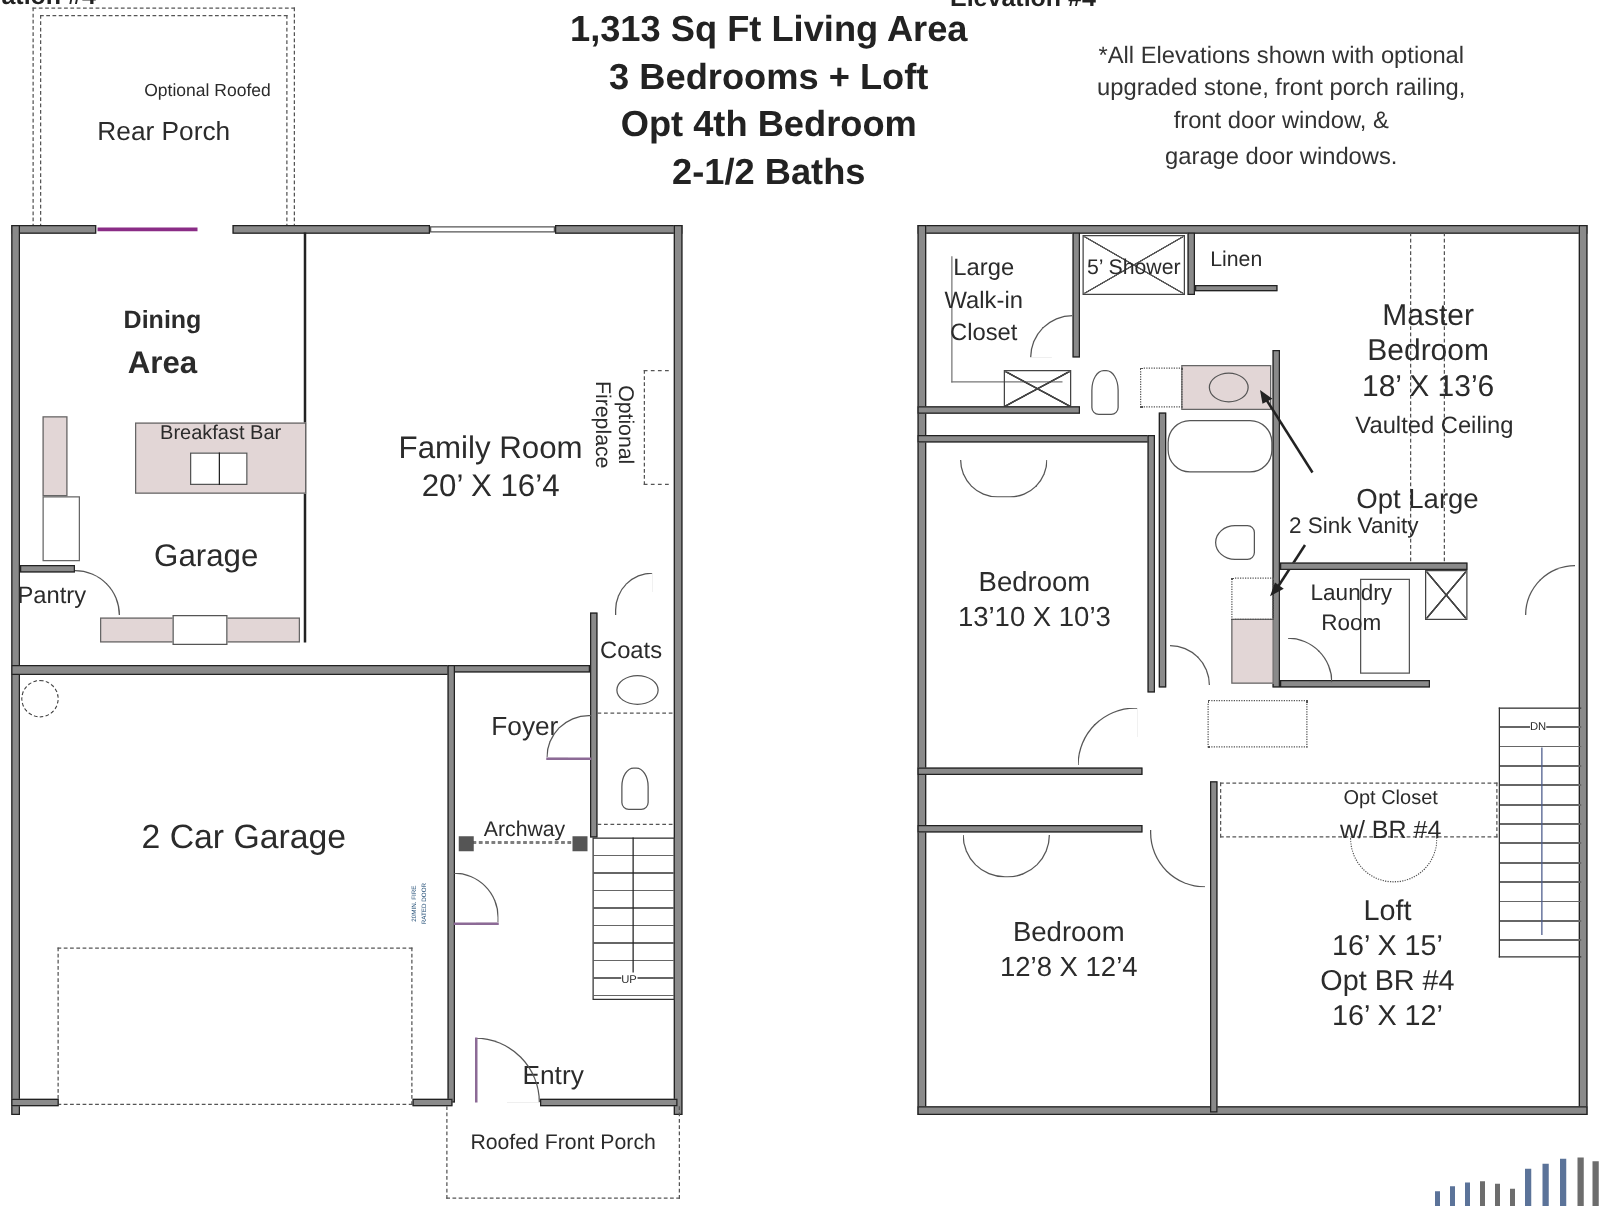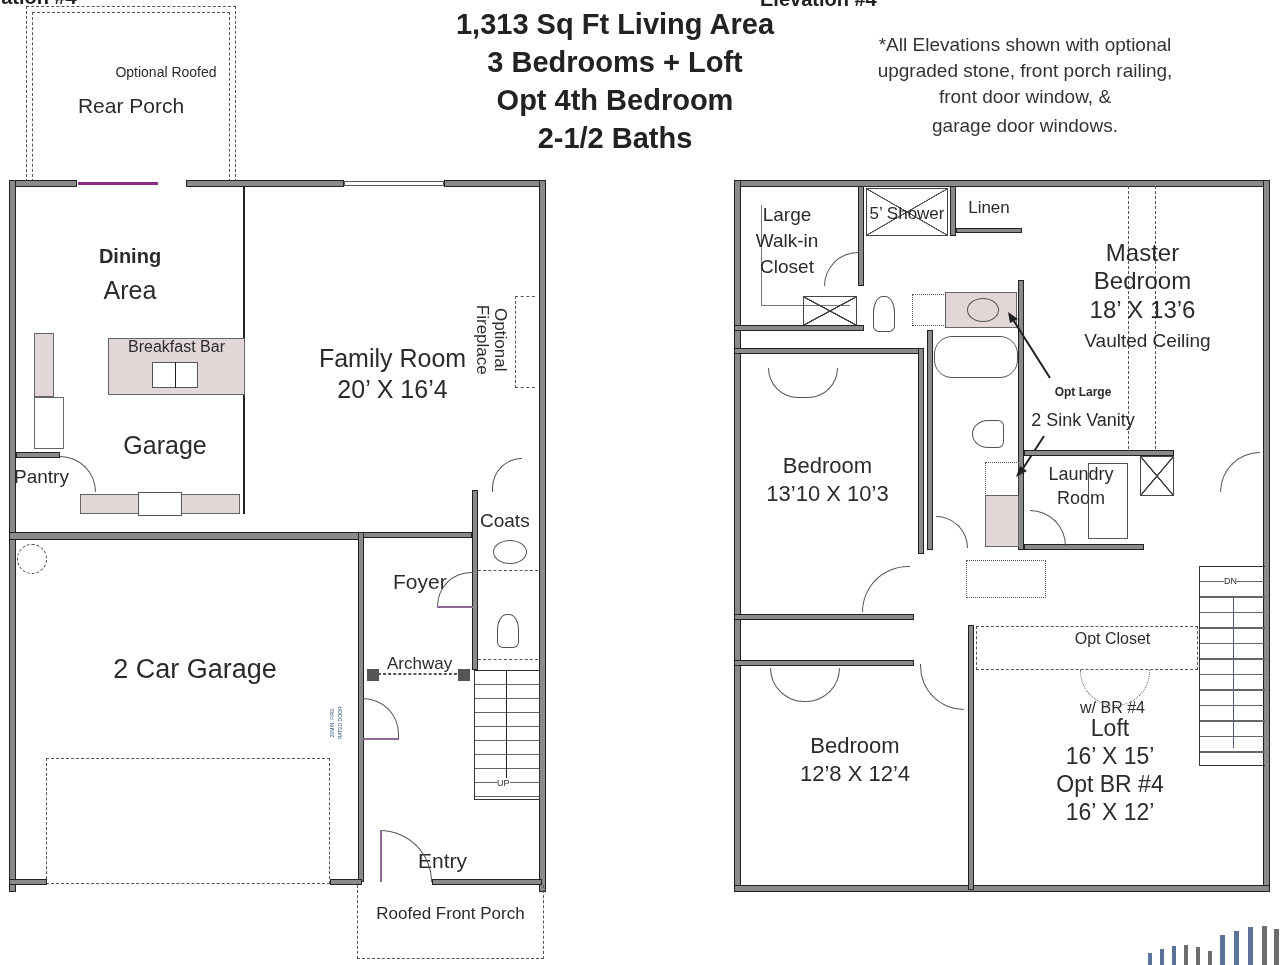--- a/index.html
+++ b/index.html
@@ -65,21 +65,21 @@
   <div class="thin" style="left:175px;top:362px;width:1px;height:26px;"></div>
 
   <div class="wall" style="left:16px;top:452px;width:44px;height:6px;"></div>
   <div class="door" style="left:60px;top:456px;width:36px;height:36px;border-radius:0 36px 0 0;border-left:none;border-bottom:none;"></div>
   <div class="lbl" style="left:14px;top:466px;font-size:19px;">Pantry</div>
 
   <div class="counter" style="left:80px;top:494px;width:160px;height:20px;"></div>
   <div class="abs" style="left:138px;top:492px;width:44px;height:24px;border:1px solid #555;background:#fff;box-sizing:border-box;"></div>
 
   <div class="lbl" style="left:60px;width:140px;top:245px;font-size:20px;font-weight:bold;">Dining</div>
-  <div class="lbl" style="left:60px;width:140px;top:276px;font-size:25px;">Area</div>
+  <div class="lbl" style="left:60px;width:140px;top:276px;font-size:25px;font-weight:bold;">Area</div>
   <div class="lbl" style="left:100px;width:130px;top:431px;font-size:25px;">Garage</div>
 
   <div class="lbl" style="left:300px;width:185px;top:344px;font-size:25px;">Family Room</div>
   <div class="lbl" style="left:300px;width:185px;top:375px;font-size:25px;">20’ X 16’4</div>
   <div class="dash" style="left:515px;top:296px;width:20px;height:92px;border-right:none;"></div>
   <div class="lbl" style="left:469px;top:330px;font-size:17px;transform:rotate(90deg);">Optional</div>
   <div class="lbl" style="left:463px;top:330px;font-size:17px;transform:rotate(90deg);transform-origin:center;margin-left:-16px;">Fireplace</div>
 
   <div class="wall" style="left:472px;top:490px;width:6px;height:180px;"></div>
   <div class="door" style="left:492px;top:458px;width:30px;height:34px;border-radius:30px 0 0 0;border-right:none;border-bottom:none;"></div>
@@ -153,21 +153,21 @@
   <div class="abs" style="left:972px;top:420px;width:32px;height:28px;border:1px solid #555;border-radius:50% 6px 6px 50%;box-sizing:border-box;"></div>
   <div class="counter" style="left:985px;top:495px;width:34px;height:52px;"></div>
   <div class="dot" style="left:985px;top:462px;width:34px;height:34px;"></div>
 
   <div class="dash" style="left:1128px;top:186px;width:28px;height:268px;border-top:none;border-bottom:none;"></div>
   <div class="lbl" style="left:1070px;width:145px;top:239px;font-size:24px;">Master</div>
   <div class="lbl" style="left:1070px;width:145px;top:267px;font-size:24px;">Bedroom</div>
   <div class="lbl" style="left:1070px;width:145px;top:296px;font-size:24px;">18’ X 13’6</div>
   <div class="lbl" style="left:1060px;width:175px;top:330px;font-size:19px;">Vaulted Ceiling</div>
 
-  <div class="lbl" style="left:1025px;width:116px;top:386px;font-size:12px;font-weight:bold;">Opt Large</div>
+  <div class="lbl" style="left:1076px;width:116px;top:386px;font-size:22px;">Opt Large</div>
   <div class="lbl" style="left:1025px;width:116px;top:410px;font-size:18px;">2 Sink Vanity</div>
   <svg style="left:0;top:0;" width="1280" height="965">
     <line x1="1050" y1="378" x2="1012" y2="318" stroke="#222" stroke-width="2"></line>
     <polygon points="1008,312 1018,319 1010,323" fill="#222"></polygon>
     <line x1="1044" y1="436" x2="1022" y2="470" stroke="#222" stroke-width="2"></line>
     <polygon points="1016,477 1020,466 1027,471" fill="#222"></polygon>
   </svg>
 
   <div class="wall" style="left:734px;top:348px;width:190px;height:6px;"></div>
   <div class="wall" style="left:918px;top:348px;width:6px;height:206px;"></div>
@@ -190,21 +190,21 @@
 
   <div class="wall" style="left:734px;top:660px;width:180px;height:6px;"></div>
   <div class="wall" style="left:968px;top:625px;width:6px;height:265px;"></div>
   <div class="door" style="left:770px;top:668px;width:70px;height:34px;border-radius:0 0 35px 35px;border-top:none;"></div>
   <div class="door" style="left:920px;top:664px;width:44px;height:46px;border-radius:0 0 0 44px;border-right:none;border-top:none;"></div>
   <div class="lbl" style="left:775px;width:160px;top:733px;font-size:22px;">Bedroom</div>
   <div class="lbl" style="left:775px;width:160px;top:761px;font-size:22px;">12’8 X 12’4</div>
 
   <div class="dash" style="left:976px;top:626px;width:222px;height:44px;"></div>
   <div class="lbl" style="left:1040px;width:145px;top:630px;font-size:16px;">Opt Closet</div>
-  <div class="lbl" style="left:1040px;width:145px;top:653px;font-size:16px;margin-top:46px;">w/ BR #4</div>
+  <div class="lbl" style="left:1040px;width:145px;top:653px;font-size:20px;">w/ BR #4</div>
   <div class="dot" style="left:1080px;top:670px;width:70px;height:36px;border-top:none;border-radius:0 0 35px 35px;"></div>
 
   <div class="lbl" style="left:1040px;width:140px;top:715px;font-size:23px;">Loft</div>
   <div class="lbl" style="left:1040px;width:140px;top:743px;font-size:23px;">16’ X 15’</div>
   <div class="lbl" style="left:1040px;width:140px;top:771px;font-size:23px;">Opt BR #4</div>
   <div class="lbl" style="left:1040px;width:140px;top:799px;font-size:23px;">16’ X 12’</div>
 
   <div class="abs" style="left:1199px;top:566px;width:66px;height:200px;border:1.5px solid #333;border-right:none;box-sizing:border-box;background:repeating-linear-gradient(to bottom,transparent 0,transparent 14px,#666 14px,#666 15.5px);"></div>
   <div class="thin" style="left:1233px;top:598px;width:1px;height:150px;background:#4a5a8a;"></div>
   <div class="lbl" style="left:1224px;top:576px;font-size:9px;background:#fff;">DN</div>

